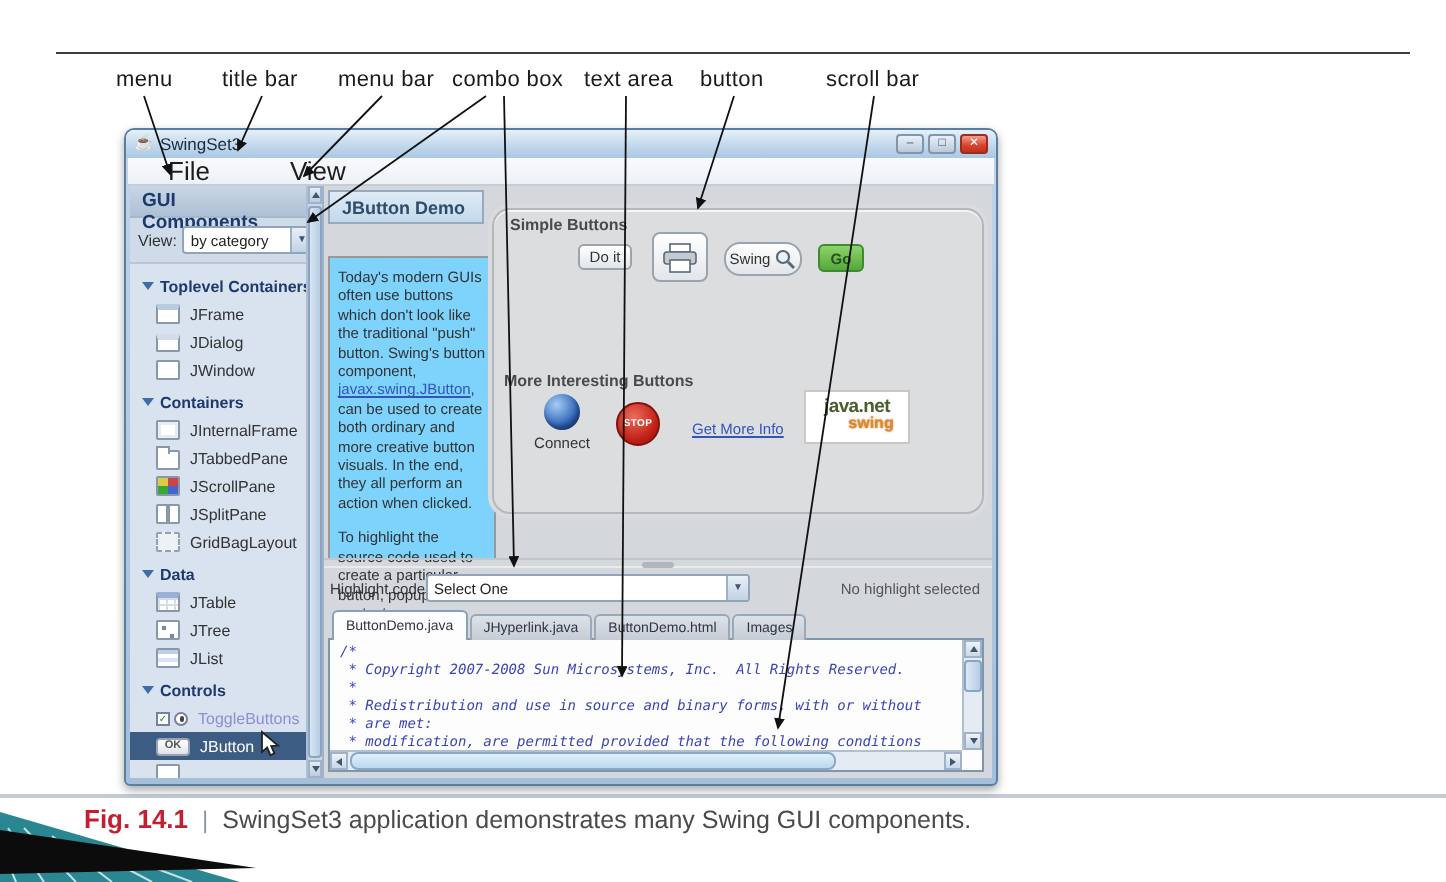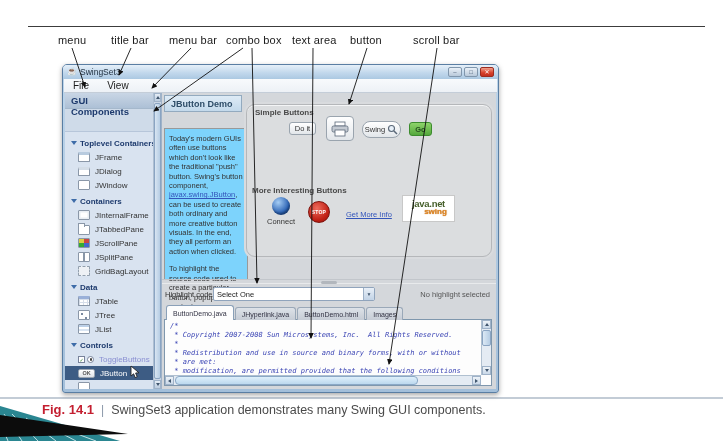--- a/index.html
+++ b/index.html
@@ -19,21 +19,21 @@
     padding:0 4px; border-radius:4px 4px 0 0;
     background:linear-gradient(#e6f0f9,#c2d8ec 55%,#abc8e2); }
   .title-icon { font-size:8px; line-height:8px; color:#7a4a20; margin-right:3px; }
   .title-text { font-size:8.5px; color:#1c2c3c; }
   .win-ctrls { margin-left:auto; display:flex; gap:2px; }
   .wbtn { width:14px; height:10px; border-radius:2px; font-size:6px; line-height:9px; text-align:center;
     color:#3c506a; border:1px solid #8096ac; background:linear-gradient(#e9f0f7,#b9c9da); }
   .wbtn.close { color:#fff; border-color:#9c2c20; background:linear-gradient(#f0a08c,#d8412c 60%,#c03020); }
   .menubar { position:absolute; left:1px; right:1px; top:14px; height:14px; display:flex;
     background:linear-gradient(#f8fafc,#edf1f6); border-bottom:1px solid #c4cdd8; }
-  .menu-item { font-size:10px; line-height:14px; padding:0 9px; color:#1c1c1c; }
+  .menu-item { font-size:13px; line-height:14px; padding:0 20px; color:#1c1c1c; }
 
   .content { position:absolute; left:2px; right:2px; top:28px; bottom:3px; display:flex; background:#d5dae0; }
 
   
   .sidebar { position:relative; width:97px; flex:none; background:#cfdbe9; border-right:1px solid #9fb2c8; }
   .sb-header { height:16px; padding:2px 16px 0 6px; font-size:9.5px; font-weight:bold; color:#1d3a6d;
     background:linear-gradient(#c9d6e5,#adc0d6); border-bottom:1px solid #a5b8cc; }
   .sb-viewrow { height:22px; display:flex; align-items:center; gap:3px; padding:0 4px; }
   .sb-viewlabel { font-size:8px; color:#333; }
   .combo { display:flex; align-items:center; background:#fff; border:1px solid #90a4bc; border-radius:2px; height:14px; overflow:hidden; }
@@ -160,20 +160,27 @@
     </div>
     <div class="menubar">
       <span class="menu-item">File</span>
       <span class="menu-item">View</span>
     </div>
 
     <div class="content">
 
       <div class="sidebar">
         <div class="sb-header">GUI Components</div>
+        <div class="sb-viewrow">
+          <span class="sb-viewlabel">View:</span>
+          <span class="combo" style="width:66px">
+            <span class="combo-val">by category</span>
+            <span class="combo-btn">▼</span>
+          </span>
+        </div>
         <div class="sb-list">
 
           <div class="sec-row">
             <span class="tri"></span>
             <span class="sec-label">Toplevel Containers</span>
           </div>
           <div class="item-row">
             <span class="li-icon ic-frame"></span>
             <span class="item-label">JFrame</span>
           </div>

